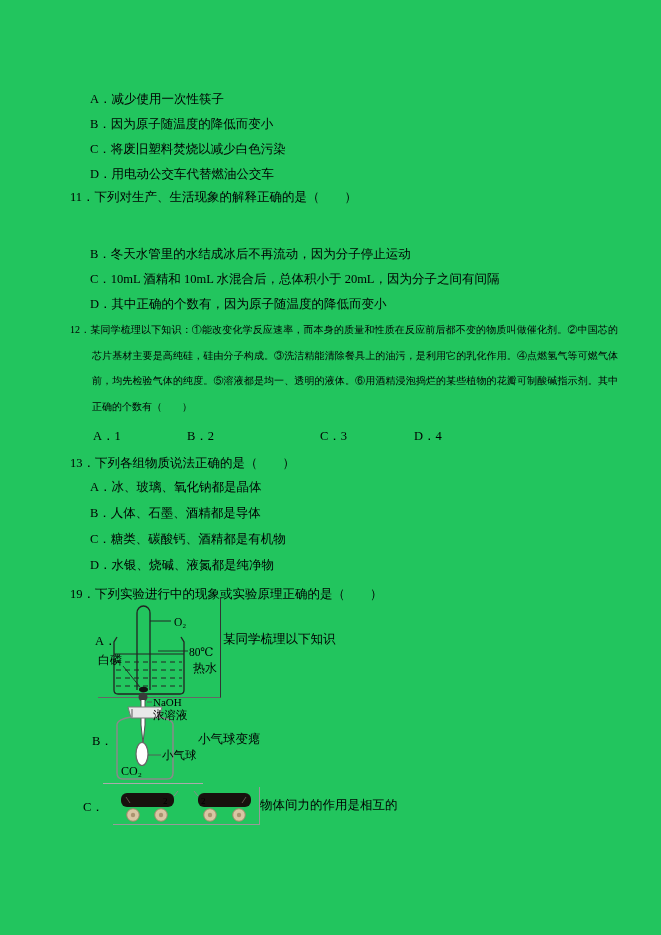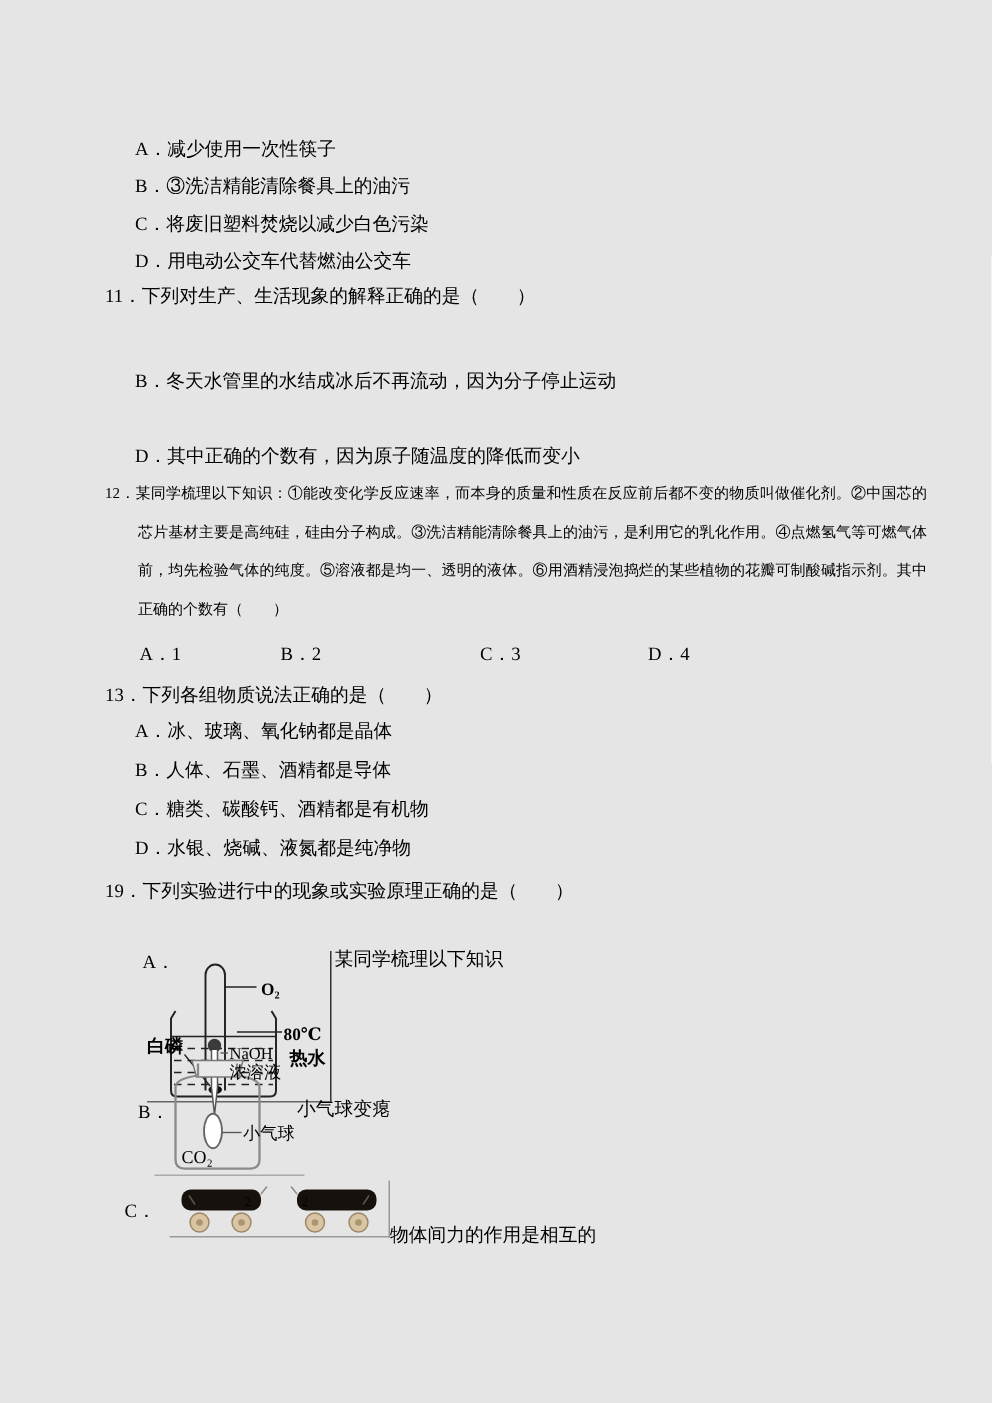--- a/index.html
+++ b/index.html
@@ -1,51 +1,52 @@
 <!DOCTYPE html>
 <html><head>
 <meta charset="utf-8">
 <style>
   html,body{margin:0;padding:0;background:#fff;}
   .page{
-    position:relative;width:661px;height:935px;background:#e5e5e5;
+    position:relative;width:661px;height:935px;background:#22c55e;
     font-family:"Liberation Serif","DejaVu Serif",serif;color:#000;overflow:hidden;
   }
   .t{position:absolute;white-space:nowrap;font-size:12.5px;line-height:16px;}
   .stem-wrap{
     position:absolute;left:70px;top:317px;width:548px;box-sizing:border-box;
     padding-left:22px;text-indent:-22px;font-size:10px;line-height:25.5px;
     text-align:justify;word-break:break-all;white-space:normal;
   }
   .imgbox{position:absolute;}
-  .box-a{left:98px;top:634px;width:122px;height:100px;border-right:1.3px solid #333;border-bottom:1px solid #666;font-weight:bold;}
+  .box-a{left:98px;top:597px;width:122px;height:100px;border-right:1.3px solid #333;border-bottom:1px solid #666;}
   .box-b{left:103px;top:691px;width:100px;height:92px;border-bottom:1px solid #aaa;}
   .box-c{left:113px;top:787px;width:146px;height:37px;border-right:1px solid #999;border-bottom:1px solid #999;}
   svg{display:block;overflow:visible;}
   svg text{font-family:"Liberation Serif","DejaVu Serif",serif;fill:#000;}
 </style>
 </head>
 <body>
 
 <div class="page">
 
   <div class="t" style="left:90px;top:91px"><span>A．</span><span>减少使用一次性筷子</span></div>
-  <div class="t" style="left:90px;top:116px"><span>B．</span><span>③洗洁精能清除餐具上的油污</span></div>
+  <div class="t" style="left:90px;top:116px"><span>B．</span><span>因为原子随温度的降低而变小</span></div>
   <div class="t" style="left:90px;top:166px"><span>D．</span><span>用电动公交车代替燃油公交车</span></div>
   <div class="t" style="left:90px;top:141px"><span>C．</span><span>将废旧塑料焚烧以减少白色污染</span></div>
 
   <div class="t" style="left:70px;top:189px">11．下列对生产、生活现象的解释正确的是（　　）</div>
   <div class="t" style="left:90px;top:246px"><span>B．</span><span>冬天水管里的水结成冰后不再流动，因为分子停止运动</span></div>
+  <div class="t" style="left:90px;top:271px"><span>C．</span><span>10mL 酒精和 10mL 水混合后，总体积小于 20mL，因为分子之间有间隔</span></div>
   <div class="t" style="left:90px;top:296px"><span>D．</span><span>其中正确的个数有，因为原子随温度的降低而变小</span></div>
 
   <div class="stem-wrap">12．某同学梳理以下知识：①能改变化学反应速率，而本身的质量和性质在反应前后都不变的物质叫做催化剂。②中国芯的芯片基材主要是高纯硅，硅由分子构成。③洗洁精能清除餐具上的油污，是利用它的乳化作用。④点燃氢气等可燃气体前，均先检验气体的纯度。⑤溶液都是均一、透明的液体。⑥用酒精浸泡捣烂的某些植物的花瓣可制酸碱指示剂。其中正确的个数有（　　）</div>
   <div class="t" style="left:93px;top:428px"><span>A．</span><span>1</span></div>
   <div class="t" style="left:187px;top:428px"><span>B．</span><span>2</span></div>
   <div class="t" style="left:320px;top:428px"><span>C．</span><span>3</span></div>
-  <div class="t" style="left:432px;top:428px"><span>D．</span><span>4</span></div>
+  <div class="t" style="left:414px;top:428px"><span>D．</span><span>4</span></div>
 
   <div class="t" style="left:70px;top:455px">13．下列各组物质说法正确的是（　　）</div>
   <div class="t" style="left:90px;top:479px"><span>A．</span><span>冰、玻璃、氧化钠都是晶体</span></div>
   <div class="t" style="left:90px;top:505px"><span>B．</span><span>人体、石墨、酒精都是导体</span></div>
   <div class="t" style="left:90px;top:531px"><span>C．</span><span>糖类、碳酸钙、酒精都是有机物</span></div>
   <div class="t" style="left:90px;top:557px"><span>D．</span><span>水银、烧碱、液氮都是纯净物</span></div>
 
   <div class="t" style="left:70px;top:586px">19．下列实验进行中的现象或实验原理正确的是（　　）</div>
 
   <div class="t" style="left:95px;top:633px">A．</div>
@@ -108,15 +109,15 @@
         <line x1="85" y1="9" x2="81" y2="4" stroke="#8a8a8a" stroke-width="1"></line>
         <circle cx="97" cy="28" r="6.3" fill="#d9c5a3" stroke="#9b8868" stroke-width="1"></circle>
         <circle cx="97" cy="28" r="2.2" fill="#ab9470"></circle>
         <circle cx="126" cy="28" r="6.3" fill="#d9c5a3" stroke="#9b8868" stroke-width="1"></circle>
         <circle cx="126" cy="28" r="2.2" fill="#ab9470"></circle>
         <text x="88" y="17" font-size="9" fill="#ded5c2">2</text>
         <line x1="133" y1="10" x2="129" y2="16" stroke="#5f564a" stroke-width="1"></line>
       </g>
     </svg>
   </div>
-  <div class="t" style="left:260px;top:815px">物体间力的作用是相互的</div>
+  <div class="t" style="left:260px;top:797px">物体间力的作用是相互的</div>
 
 </div>
 
 </body></html>

